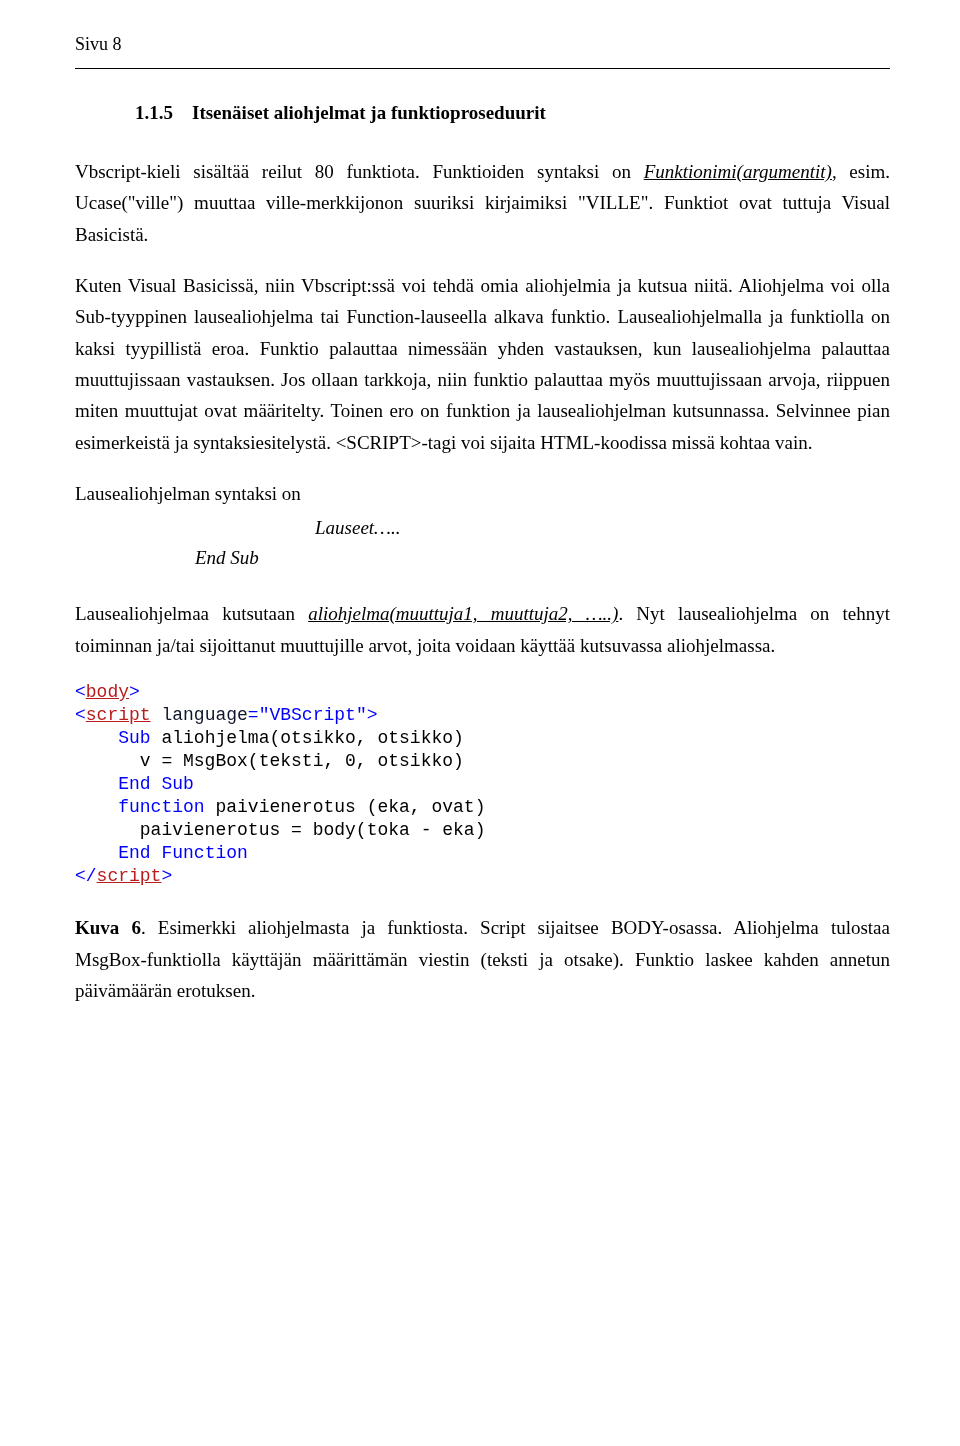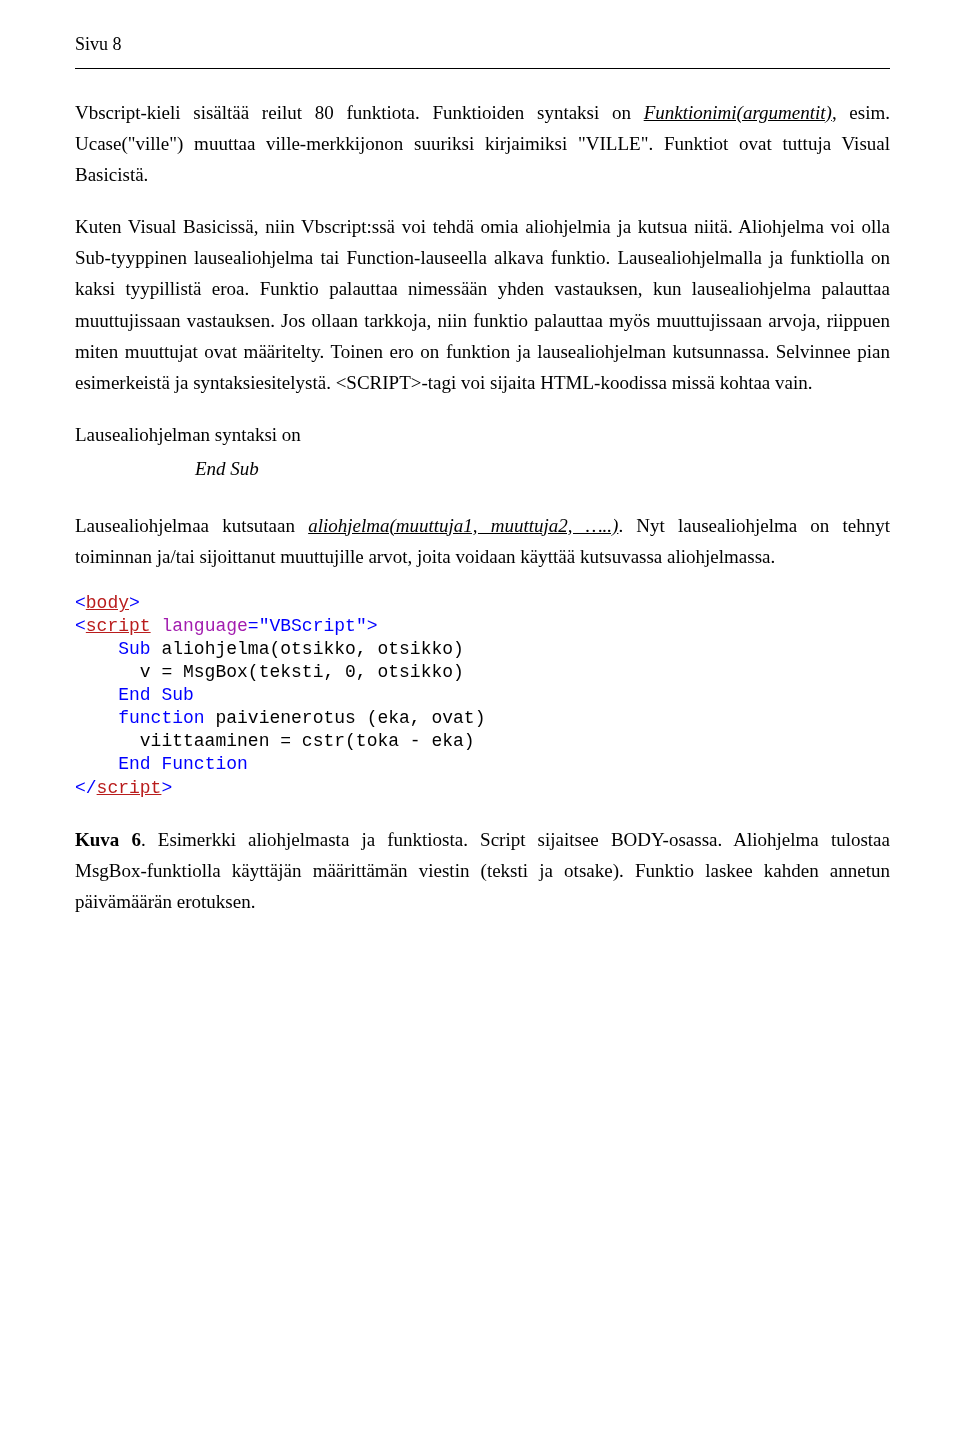--- a/index.html
+++ b/index.html
@@ -49,56 +49,62 @@
   }
   .code-block {
     font-family: "Courier New", monospace;
     font-size: 18px;
     line-height: 1.28;
     margin: 14px 0 24px 0;
     white-space: pre;
   }
   .t-blue  { color: #0000ff; }
   .t-brown { color: #b91c1c; text-decoration: underline; }
-  .t-red   { color: #a21caf; }
+  .t-red   { color: #0f172a; }
   .t-black { color: #000000; }
 </style>
 </head>
 <body>
 
 <div class="page">
 
   <div class="page-header-line">Sivu 8</div>
   <hr class="header-rule">
 
 
+  <div class="section-title">
+    <span>1.1.5</span>
+    &nbsp;&nbsp;
+    <span>Itsenäiset aliohjelmat ja funktioproseduurit</span>
+  </div>
 
   <p class="para">
     <span>Vbscript-kieli sisältää reilut 80 funktiota. Funktioiden syntaksi on </span><span class="italic">Funktionimi(argumentit)</span><span>, esim. Ucase("ville") muuttaa ville-merkkijonon suuriksi kirjaimiksi "VILLE". Funktiot ovat tuttuja Visual Basicistä.</span>
   </p>
 
   <p class="para">Kuten Visual Basicissä, niin Vbscript:ssä voi tehdä omia aliohjelmia ja kutsua niitä. Aliohjelma voi olla Sub-tyyppinen lausealiohjelma tai Function-lauseella alkava funktio. Lausealiohjelmalla ja funktiolla on kaksi tyypillistä eroa. Funktio palauttaa nimessään yhden vastauksen, kun lausealiohjelma palauttaa muuttujissaan vastauksen. Jos ollaan tarkkoja, niin funktio palauttaa myös muuttujissaan arvoja, riippuen miten muuttujat ovat määritelty. Toinen ero on funktion ja lausealiohjelman kutsunnassa. Selvinnee pian esimerkeistä ja syntaksiesitelystä. &lt;SCRIPT&gt;-tagi voi sijaita HTML-koodissa missä kohtaa vain.</p>
 
   <p class="para nobot">Lausealiohjelman syntaksi on</p>
 
   <div class="syntax-block">
+    <div class="syntax-indent">Lauseet…..</div>
     <div>End Sub</div>
   </div>
 
   <p class="para">
     <span>Lausealiohjelmaa kutsutaan </span><span class="italic">aliohjelma(muuttuja1, muuttuja2, …..)</span><span>. Nyt lausealiohjelma on tehnyt toiminnan ja/tai sijoittanut muuttujille arvot, joita voidaan käyttää kutsuvassa aliohjelmassa.</span>
   </p>
 
   <div class="code-block"><span class="t-blue">&lt;</span><span class="t-brown">body</span><span class="t-blue">&gt;</span>
 <span class="t-blue">&lt;</span><span class="t-brown">script</span><span> </span><span class="t-red">language</span><span class="t-blue">="VBScript"&gt;</span>
 <span class="t-blue">    Sub</span><span class="t-black"> aliohjelma(otsikko, otsikko)</span>
 <span class="t-black">      v = MsgBox(teksti, 0, otsikko)</span>
 <span class="t-blue">    End</span><span> </span><span class="t-blue">Sub</span>
 <span class="t-blue">    function</span><span class="t-black"> paivienerotus (eka, ovat)</span>
-<span class="t-black">      viittaaminen = cstr(toka - eka)</span>
+<span class="t-black">      paivienerotus = body(toka - eka)</span>
 <span class="t-blue">    End</span><span> </span><span class="t-blue">Function</span>
 <span class="t-blue">&lt;/</span><span class="t-brown">script</span><span class="t-blue">&gt;</span></div>
 
   <p class="para">
     <span class="bold">Kuva 6</span><span>. Esimerkki aliohjelmasta ja funktiosta. Script sijaitsee BODY-osassa. Aliohjelma tulostaa MsgBox-funktiolla käyttäjän määrittämän viestin (teksti ja otsake). Funktio laskee kahden annetun päivämäärän erotuksen.</span>
   </p>
 
 </div>
 
 </body></html>

